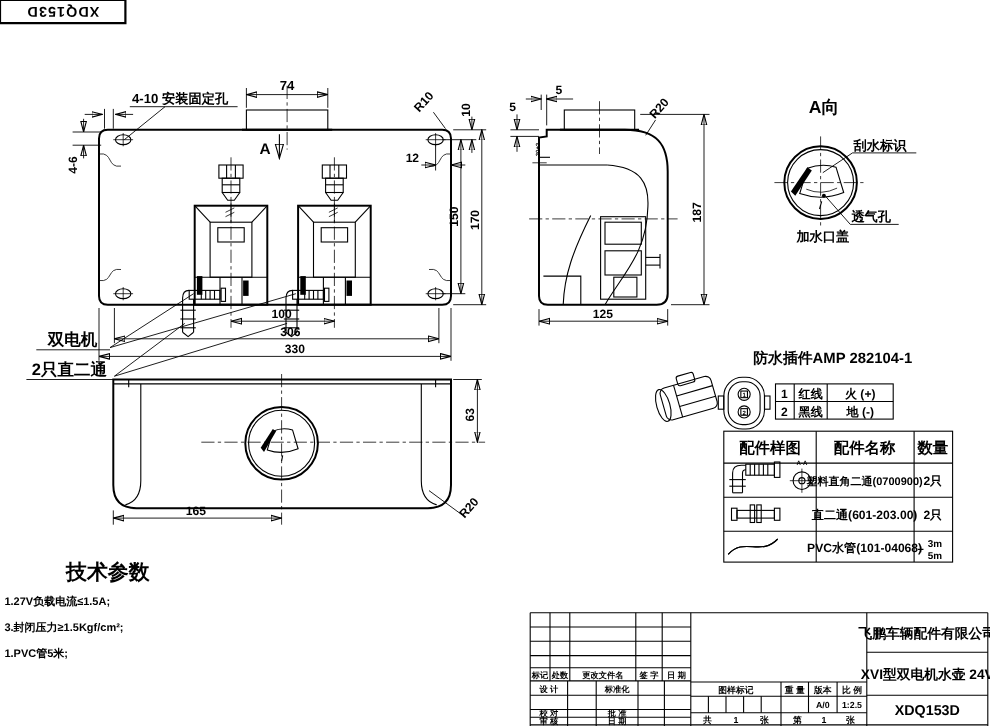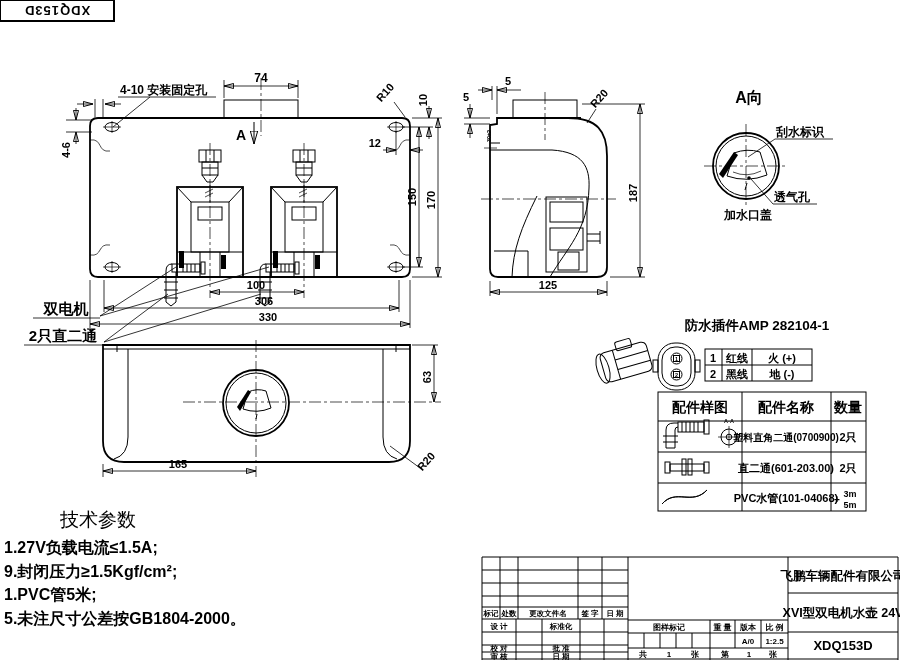--- a/index.html
+++ b/index.html
@@ -23,22 +23,22 @@
   .t10{font-size:10px;}
   .t11{font-size:11px;}
   .t12{font-size:12px;}
   .t13{font-size:13px;}
   .t14{font-size:14px;}
   .t16{font-size:16px;}
   .stamp-box{position:absolute;left:0;top:0;width:112px;height:19px;border:2px solid #000;
              border-left-width:1px;border-top-width:1px;display:flex;align-items:center;justify-content:center;}
   .stamp-box span{display:inline-block;transform:rotate(180deg);font-weight:bold;font-size:13px;letter-spacing:1px;}
   .tech{position:absolute;left:4px;top:507px;width:300px;}
-  .tech-title{font-size:19px;font-weight:normal;padding-left:56px;margin-bottom:3px;}
-  .tech-item{font-size:16px;font-weight:bold;line-height:23.5px;white-space:nowrap;}
+  .tech-title{font-size:19px;font-weight:bold;padding-left:56px;margin-bottom:3px;}
+  .tech-item{font-size:10px;font-weight:bold;line-height:23.5px;white-space:nowrap;}
 </style>
 </head>
 <body>
 
 <div class="sheet">
 
 <svg width="900" height="660" viewBox="0 0 900 660">
 <defs>
   <pattern id="ribs" width="3.2" height="10" patternUnits="userSpaceOnUse">
     <rect width="3.2" height="10" fill="#fff" stroke="none"></rect>
@@ -454,18 +454,17 @@
 </g>
 </svg>
 
 <div class="stamp-box">
   <span>XDQ153D</span>
 </div>
 
 <div class="tech">
   <div class="tech-title">技术参数</div>
   <div class="tech-item">1.27V负载电流≤1.5A;</div>
-  <div class="tech-item">9.封闭压力≥1.5Kgf/cm²;</div>
+  <div class="tech-item">3.封闭压力≥1.5Kgf/cm²;</div>
   <div class="tech-item">1.PVC管5米;</div>
-  <div class="tech-item">5.未注尺寸公差按GB1804-2000。</div>
 </div>
 
 </div>
 
 </body></html>

